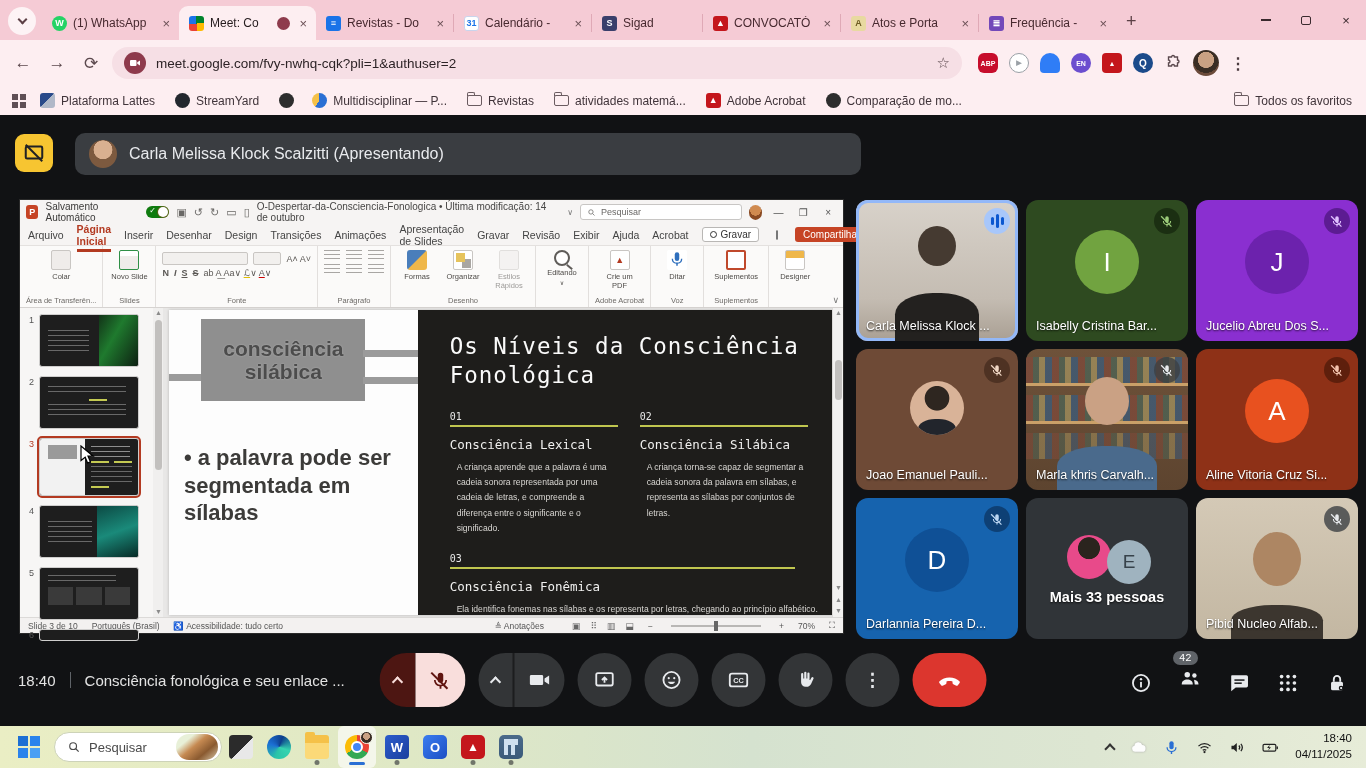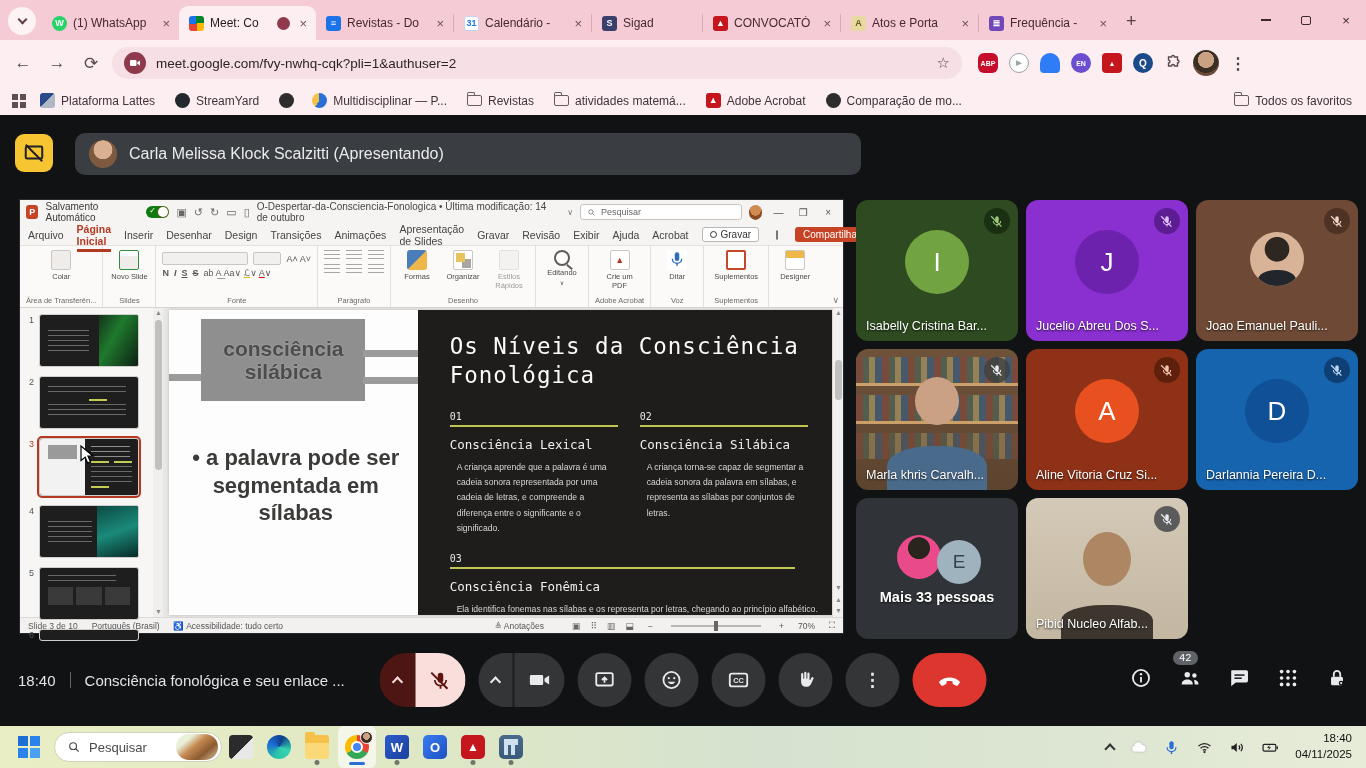--- a/index.html
+++ b/index.html
@@ -143,21 +143,21 @@
   .zoomtrack { width:90px; height:2px; background:#b9b7b5; position:relative; margin:0 4px; }
   .zoomknob { position:absolute; left:48%; top:-4px; width:4px; height:10px; background:#666; }
 
   #canvas { flex:1; background:#e8e7e6; position:relative; padding:2px 2px 2px 6px; }
   #slide { width:100%; height:100%; display:flex; background:#fff; box-shadow:0 0 3px #0003; }
   #slide-left { width:37%; position:relative; background:#fdfdfd; color:#3f3e3c; }
   .connector { position:absolute; background:#9b9b9b; height:7px; }
   #graybox { position:absolute; left:13%; top:3%; width:66%; height:27%; background:#8f8f8f;
     display:flex; align-items:center; justify-content:center; text-align:center;
     color:#4c4c4c; font-size:21px; font-weight:bold; line-height:1.1; text-shadow:0 0 2px #ffffff55; }
-  #bullettext { position:absolute; left:6%; top:44%; width:90%; text-align:center; font-size:22px;
+  #bullettext { position:absolute; left:6%; top:44%; width:90%; text-align:left; font-size:22px;
     color:#3c3b39; font-weight:bold; line-height:1.25; }
   #slide-right { flex:1; background:#1e1d1b; color:#fff; padding:22px 26px 0 32px;
     font-family:"DejaVu Sans Mono", monospace; }
   #slide-title { font-size:22.5px; letter-spacing:1px; line-height:1.3; color:#fafafa; }
   #cols { display:flex; gap:22px; margin-top:20px; }
   .sec { width:168px; }
   .secnum { font-size:10px; color:#e8e8e8; }
   .secline { height:2px; background:#c0c64f; margin:3px 0 10px; }
   .sechead { font-size:12.5px; color:#f0f0ef; margin-bottom:8px; }
   .secbody { font-family:"Liberation Sans",sans-serif; font-size:8.6px; line-height:1.8; color:#d9d7d3;margin-left:7px; }
@@ -210,21 +210,21 @@
   .pright { width:50px; display:flex; align-items:center; justify-content:center; }
   .chup { width:8px; height:8px; border-left:2px solid currentColor; border-top:2px solid currentColor; transform:rotate(45deg); margin-top:4px; }
   #micctl .pleft { background:#4d1612; color:#f9dedc; }
   #micctl .pright { background:#f9dedc; color:#601410; }
   #camctl { background:#333537; }
   #camctl .pleft { color:#e8eaed; border-right:2px solid #1c1d1e; }
   #camctl .pright { color:#e8eaed; }
   #endcall { width:74px; height:54px; border-radius:28px; background:#dc362e; display:flex;
     align-items:center; justify-content:center; color:#fff; }
   #endcall svg { width:26px; height:26px; }
-  #meetright { position:absolute; right:18px; display:flex; align-items:flex-start; gap:27px; color:#e8eaed;font-family:Liberation Mono, monospace; }
+  #meetright { position:absolute; right:18px; display:flex; align-items:flex-end; gap:27px; color:#e8eaed;font-family:Liberation Mono, monospace; }
   #meetright svg { width:22px; height:22px; }
   .peoplewrap { position:relative; }
   #pcount { position:absolute; left:-6px; top:-16px; background:#5f6368; color:#fff; font-size:10.5px;
     border-radius:8px; padding:1px 6px; }
 
   
   #taskbar { position:absolute; left:0; top:726px; width:1366px; height:42px;
     background:linear-gradient(90deg,#eaeec4,#dfe8c5 30%,#d5e2cf 55%,#dde6d2 80%,#e7ecd8);
     display:flex; align-items:center; }
   #startbtn { width:22px; height:22px; margin:0 14px 0 18px;
@@ -790,20 +790,30 @@
       <div class="zoomtrack">
           <div class="zoomknob"></div>
         </div>
       <span>+</span>
       <span>70%</span>
       <span>⛶</span>
     </div>
   </div>
 
   <div id="tiles">
+    <div class="tile" id="tile-carla">
+      <div class="head" style="left:50%;top:26px;margin-left:-19px;width:38px;height:40px;background:#453a31"></div>
+      <div class="torso" style="left:50%;bottom:0;margin-left:-42px;width:84px;height:48px;background:#23211f"></div>
+      <div class="audiobadge">
+        <i style="height:8px"></i>
+          <i style="height:14px"></i>
+          <i style="height:8px"></i>
+      </div>
+      <span class="tname">Carla Melissa Klock ...</span>
+    </div>
     <div class="tile" style="background:#2e4a20">
       <div class="micbadge" style="background:#1b2f12;color:#9ccc7a">
           <svg fill="currentColor">
             <use href="#i-micoff"></use>
           </svg>
         </div>
       <div class="initial" style="background:#71a340">I</div>
       <span class="tname">Isabelly Cristina Bar...</span>
     </div>
     <div class="tile" style="background:#8a2fd0">

